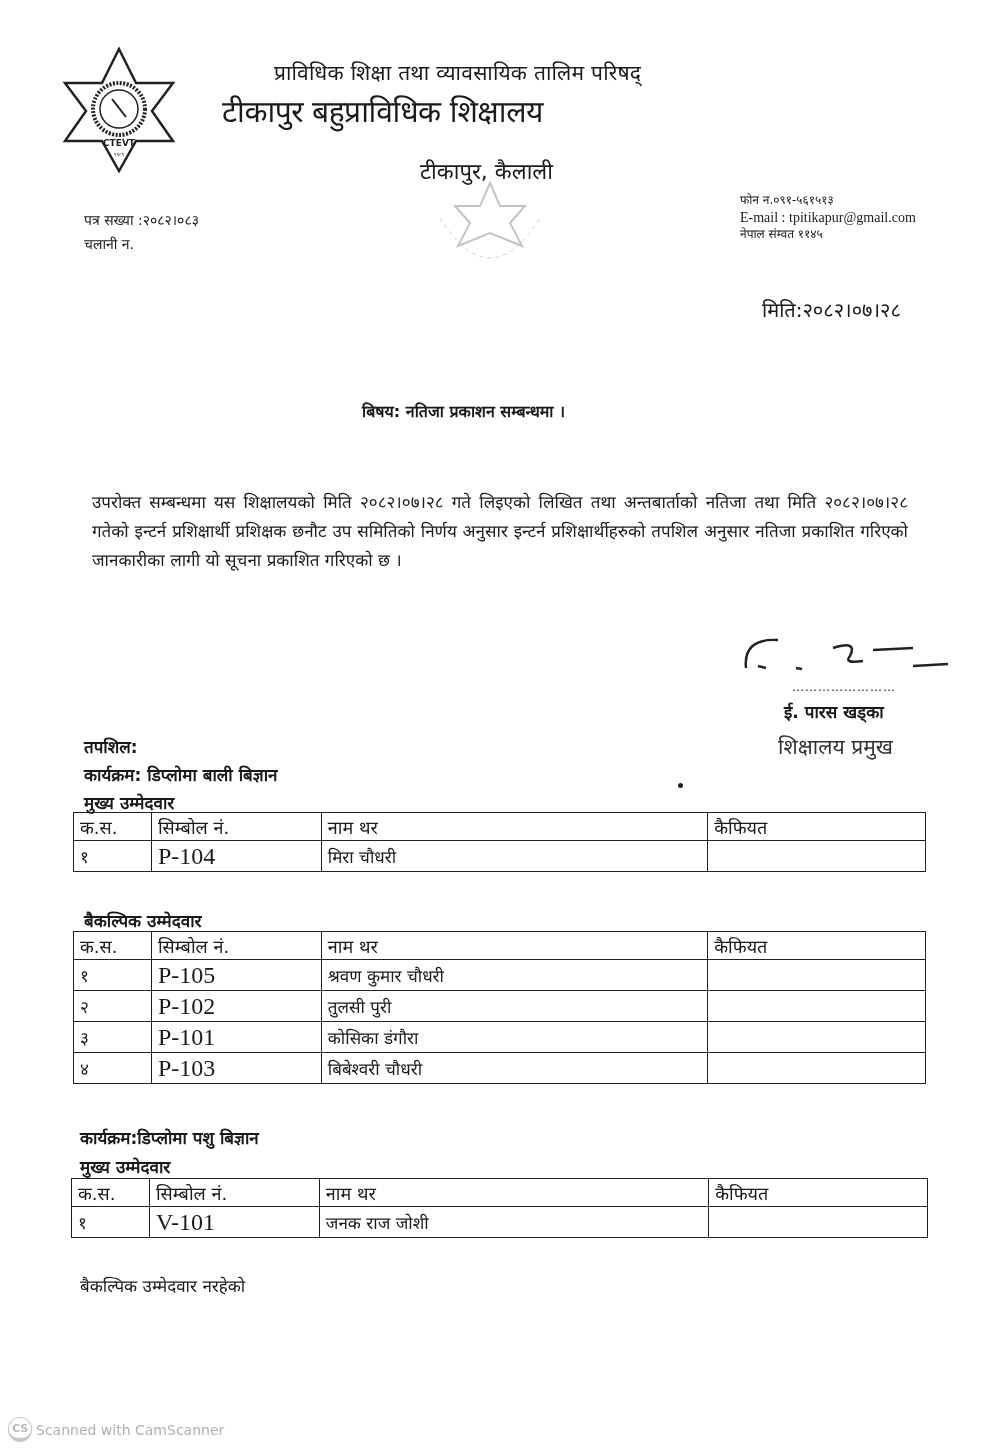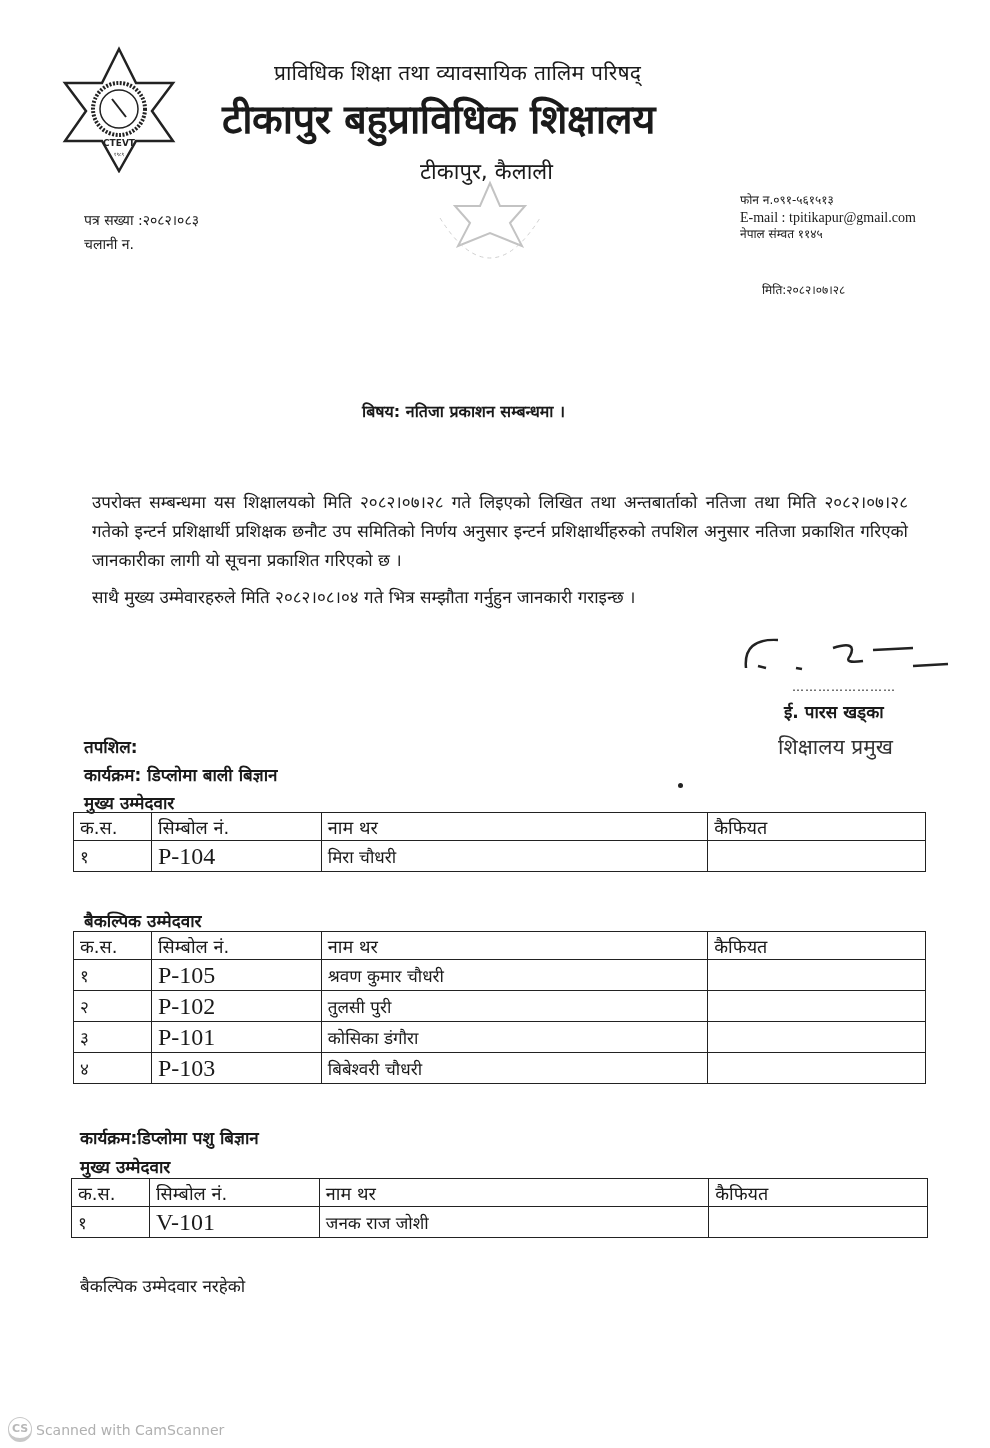--- a/index.html
+++ b/index.html
@@ -4,27 +4,27 @@
   <style>
     html, body { margin: 0; padding: 0; }
     body {
       width: 990px; height: 1448px; background: #ffffff; position: relative;
       overflow: hidden; color: #1a1a1a;
       font-family: "DejaVu Sans", "Liberation Sans", sans-serif;
     }
     .abs { position: absolute; }
     .logo { left: 60px; top: 45px; width: 118px; height: 128px; }
     .council { left: 274px; top: 58px; font-size: 21px; letter-spacing: 0.2px; white-space: nowrap; }
-    .college { left: 222px; top: 90px; font-size: 40px; font-weight: bold; white-space: nowrap; letter-spacing: -0.5px; }
+    .college { left: 222px; top: 90px; font-size: 30px; font-weight: normal; white-space: nowrap; letter-spacing: -0.5px; }
     .address { left: 420px; top: 155px; font-size: 22px; white-space: nowrap; }
     .stamp { left: 430px; top: 178px; width: 120px; height: 110px; opacity: 0.35; }
     .contact { left: 740px; top: 192px; font-size: 12px; line-height: 17px; white-space: nowrap; }
     .contact .email { font-family: "Liberation Serif", serif; font-size: 14px; }
     .refs { left: 84px; top: 208px; font-size: 14px; line-height: 24px; white-space: nowrap; }
-    .date { left: 762px; top: 281px; font-size: 12px; white-space: nowrap; }
+    .date { left: 762px; top: 296px; font-size: 20px; white-space: nowrap; }
     .subject { left: 362px; top: 400px; font-size: 16px; font-weight: bold; white-space: nowrap; }
     .body-text { left: 84px; top: 480px; width: 832px; font-size: 17px; line-height: 29px; text-align: justify; }
     .body-text p { margin: 8px; }
     .signature { left: 738px; top: 628px; width: 215px; height: 50px; }
     .sig-dots { left: 792px; top: 680px; font-size: 12px; letter-spacing: 1px; }
     .signer { left: 784px; top: 700px; font-size: 17px; white-space: nowrap; font-weight: bold; }
     .signer-title { left: 778px; top: 732px; font-size: 21px; white-space: nowrap; color: #333; }
     .section-label { font-size: 17px; font-weight: bold; white-space: nowrap; }
     .stray-dot { left: 678px; top: 783px; width: 5px; height: 5px; background: #222; border-radius: 50%; }
     table.result { border-collapse: collapse; position: absolute; padding-left: 20px; }
@@ -69,21 +69,20 @@
   <div>पत्र सख्या :२०८२।०८३</div>
   <div>चलानी न.</div>
 </div>
 
 <div class="abs date">मिति:२०८२।०७।२८</div>
 
 <div class="abs subject">बिषय: नतिजा प्रकाशन सम्बन्धमा ।</div>
 
 <div class="abs body-text">
   <p>उपरोक्त सम्बन्धमा यस शिक्षालयको मिति २०८२।०७।२८ गते लिइएको लिखित तथा अन्तबार्ताको नतिजा तथा मिति २०८२।०७।२८ गतेको इन्टर्न प्रशिक्षार्थी प्रशिक्षक छनौट उप समितिको निर्णय अनुसार इन्टर्न प्रशिक्षार्थीहरुको तपशिल अनुसार नतिजा प्रकाशित गरिएको जानकारीका लागी यो सूचना प्रकाशित गरिएको छ ।</p>
-  <p>साथै मुख्य उम्मेवारहरुले मिति २०८२।०८।०४ गते भित्र सम्झौता गर्नुहुन जानकारी गराइन्छ ।</p>
 </div>
 
 <svg class="abs signature" viewBox="0 0 215 50">
   <path d="M40,12 Q5,10 8,40" fill="none" stroke="#222" stroke-width="2.5"></path>
   <path d="M20,38 L28,40" stroke="#222" stroke-width="2.5"></path>
   <path d="M58,40 L64,41" stroke="#222" stroke-width="2.5"></path>
   <path d="M95,20 Q120,12 112,28 Q105,36 125,33" fill="none" stroke="#222" stroke-width="2.5"></path>
   <path d="M135,22 L175,20" stroke="#222" stroke-width="2.5"></path>
   <path d="M175,38 L210,36" stroke="#222" stroke-width="2.5"></path>
 </svg>

